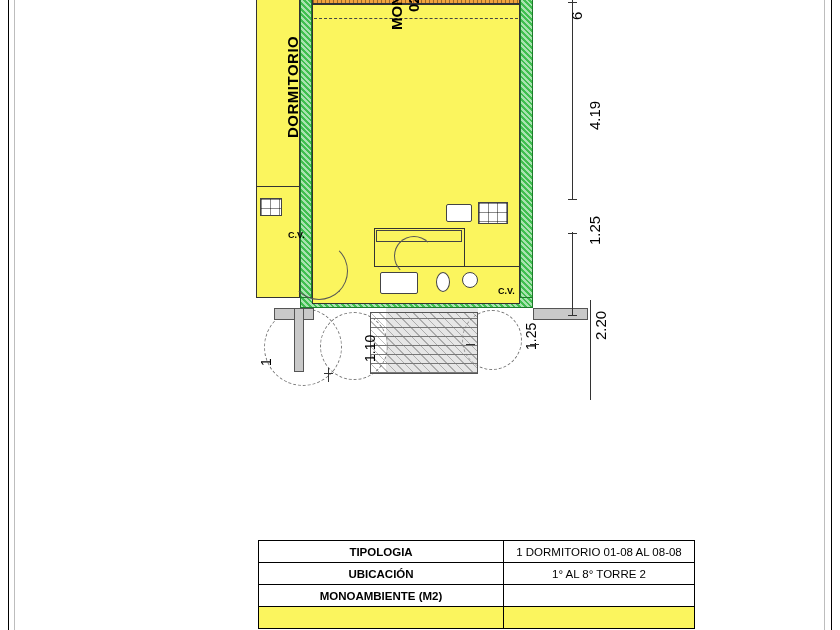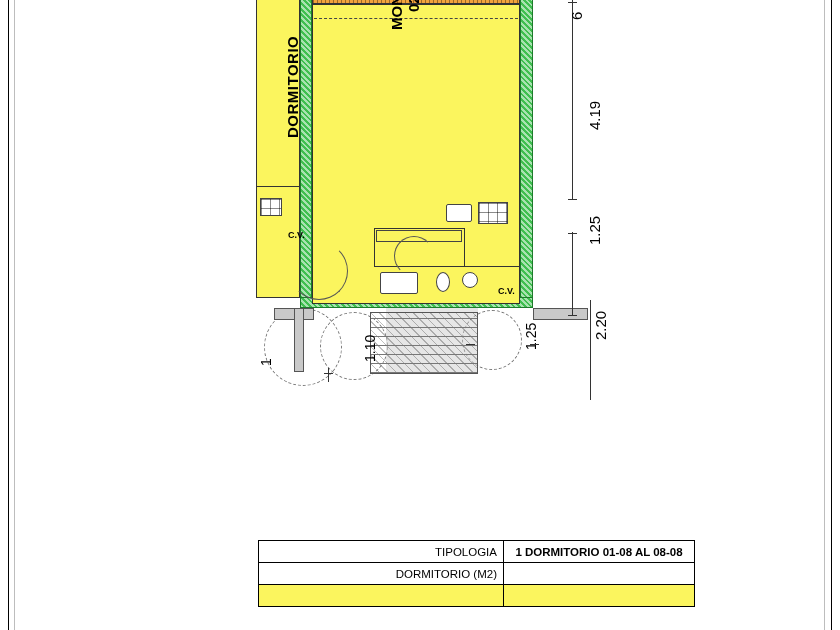--- a/index.html
+++ b/index.html
@@ -235,23 +235,22 @@
     border-collapse: collapse;
     width: 100%;
     font-size: 11.5px;
     font-family: "Liberation Sans", sans-serif;
   }
   table.specs td {
     border: 1px solid #000;
     padding: 2px 6px;
     height: 17px;
     line-height: 14px;
-    font-weight: bold;
-  }
-  table.specs td.key { width: 232px; font-weight: normal; text-align: right; }
+  }
+  table.specs td.key { width: 232px; font-weight: bold; text-align: center; }
   table.specs td.val { text-align: center; }
   table.specs tr.hl td { background: #fbf55e; }
 </style>
 </head>
 <body>
 
 <div id="page">
 
   <div class="sheet-frame-left"></div>
   <div class="sheet-frame-left2"></div>
@@ -333,21 +332,25 @@
   <div class="dim-txt rot90" style="left:258px; top:366px; font-size:14px;">1</div>
 
   <div id="table-wrap">
     <table class="specs">
       <tbody>
         <tr>
           <td class="key">TIPOLOGIA</td>
           <td class="val">1 DORMITORIO 01-08 AL 08-08</td>
         </tr>
         <tr>
-          <td class="key">DORMITORIO (M2)</td>
+          <td class="key">UBICACIÓN</td>
+          <td class="val">1° AL 8° TORRE 2</td>
+        </tr>
+        <tr>
+          <td class="key">MONOAMBIENTE (M2)</td>
           <td class="val"></td>
         </tr>
         <tr class="hl">
           <td class="key"></td>
           <td class="val"></td>
         </tr>
       </tbody>
     </table>
   </div>
 

